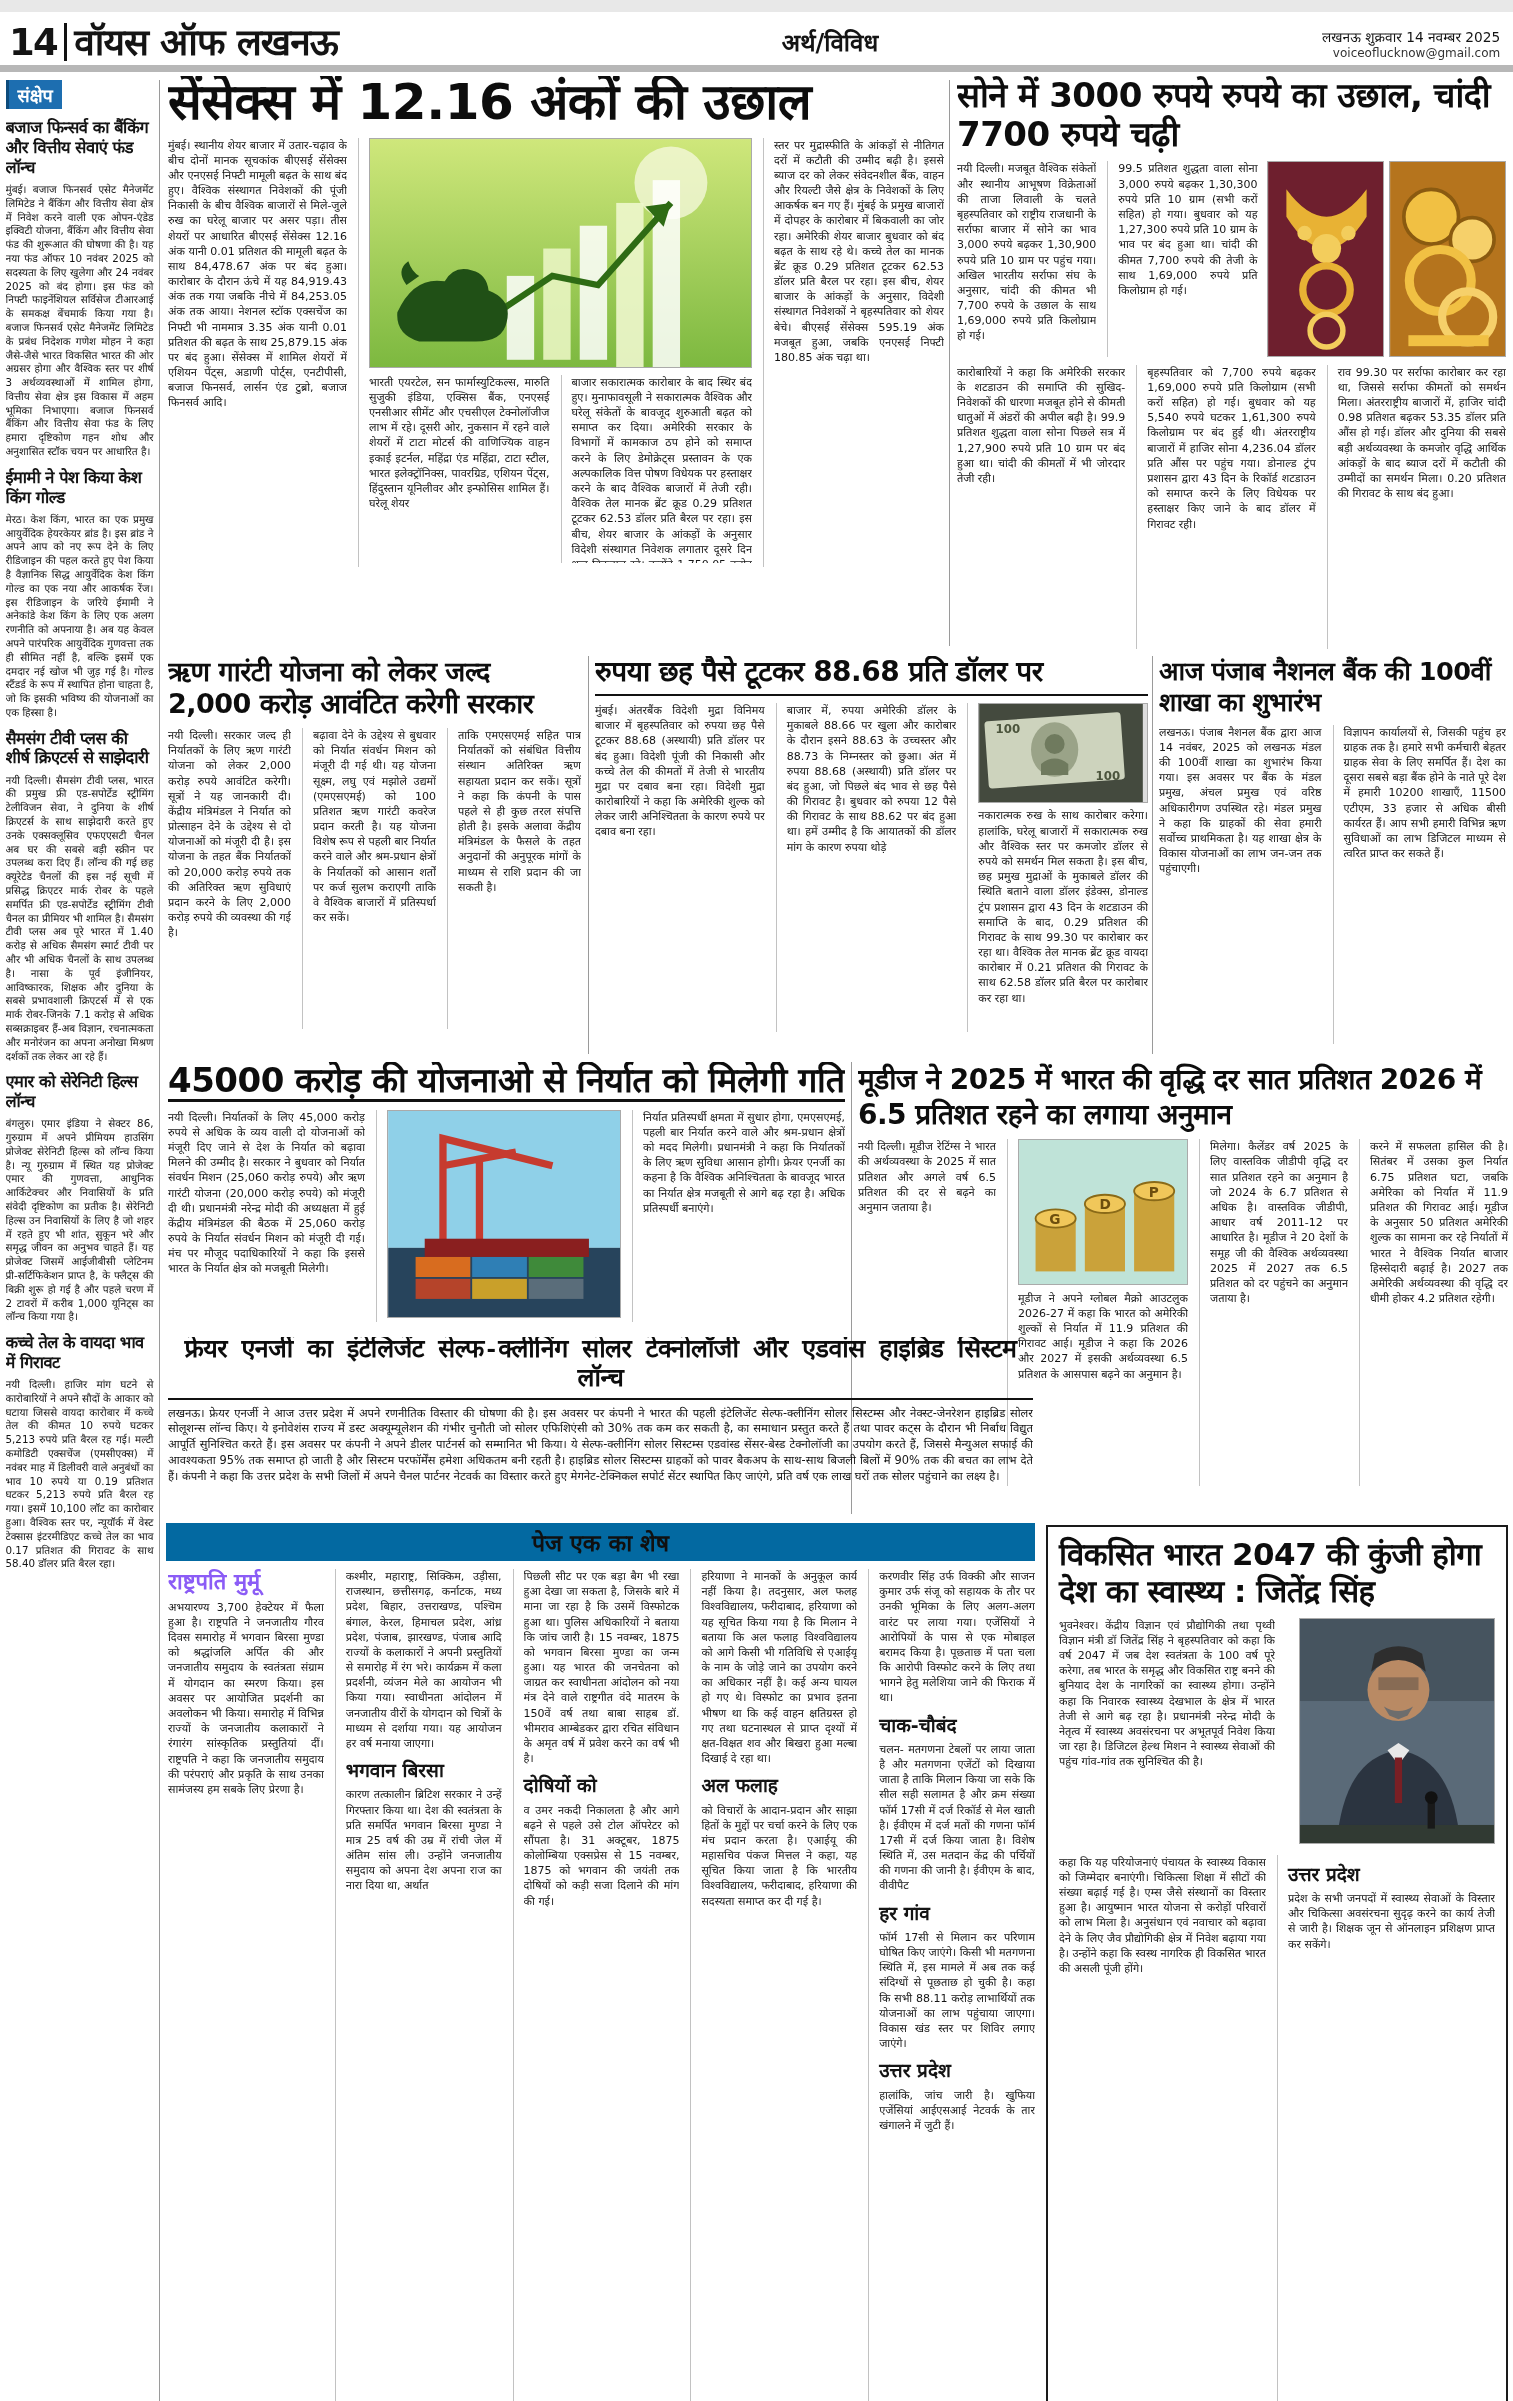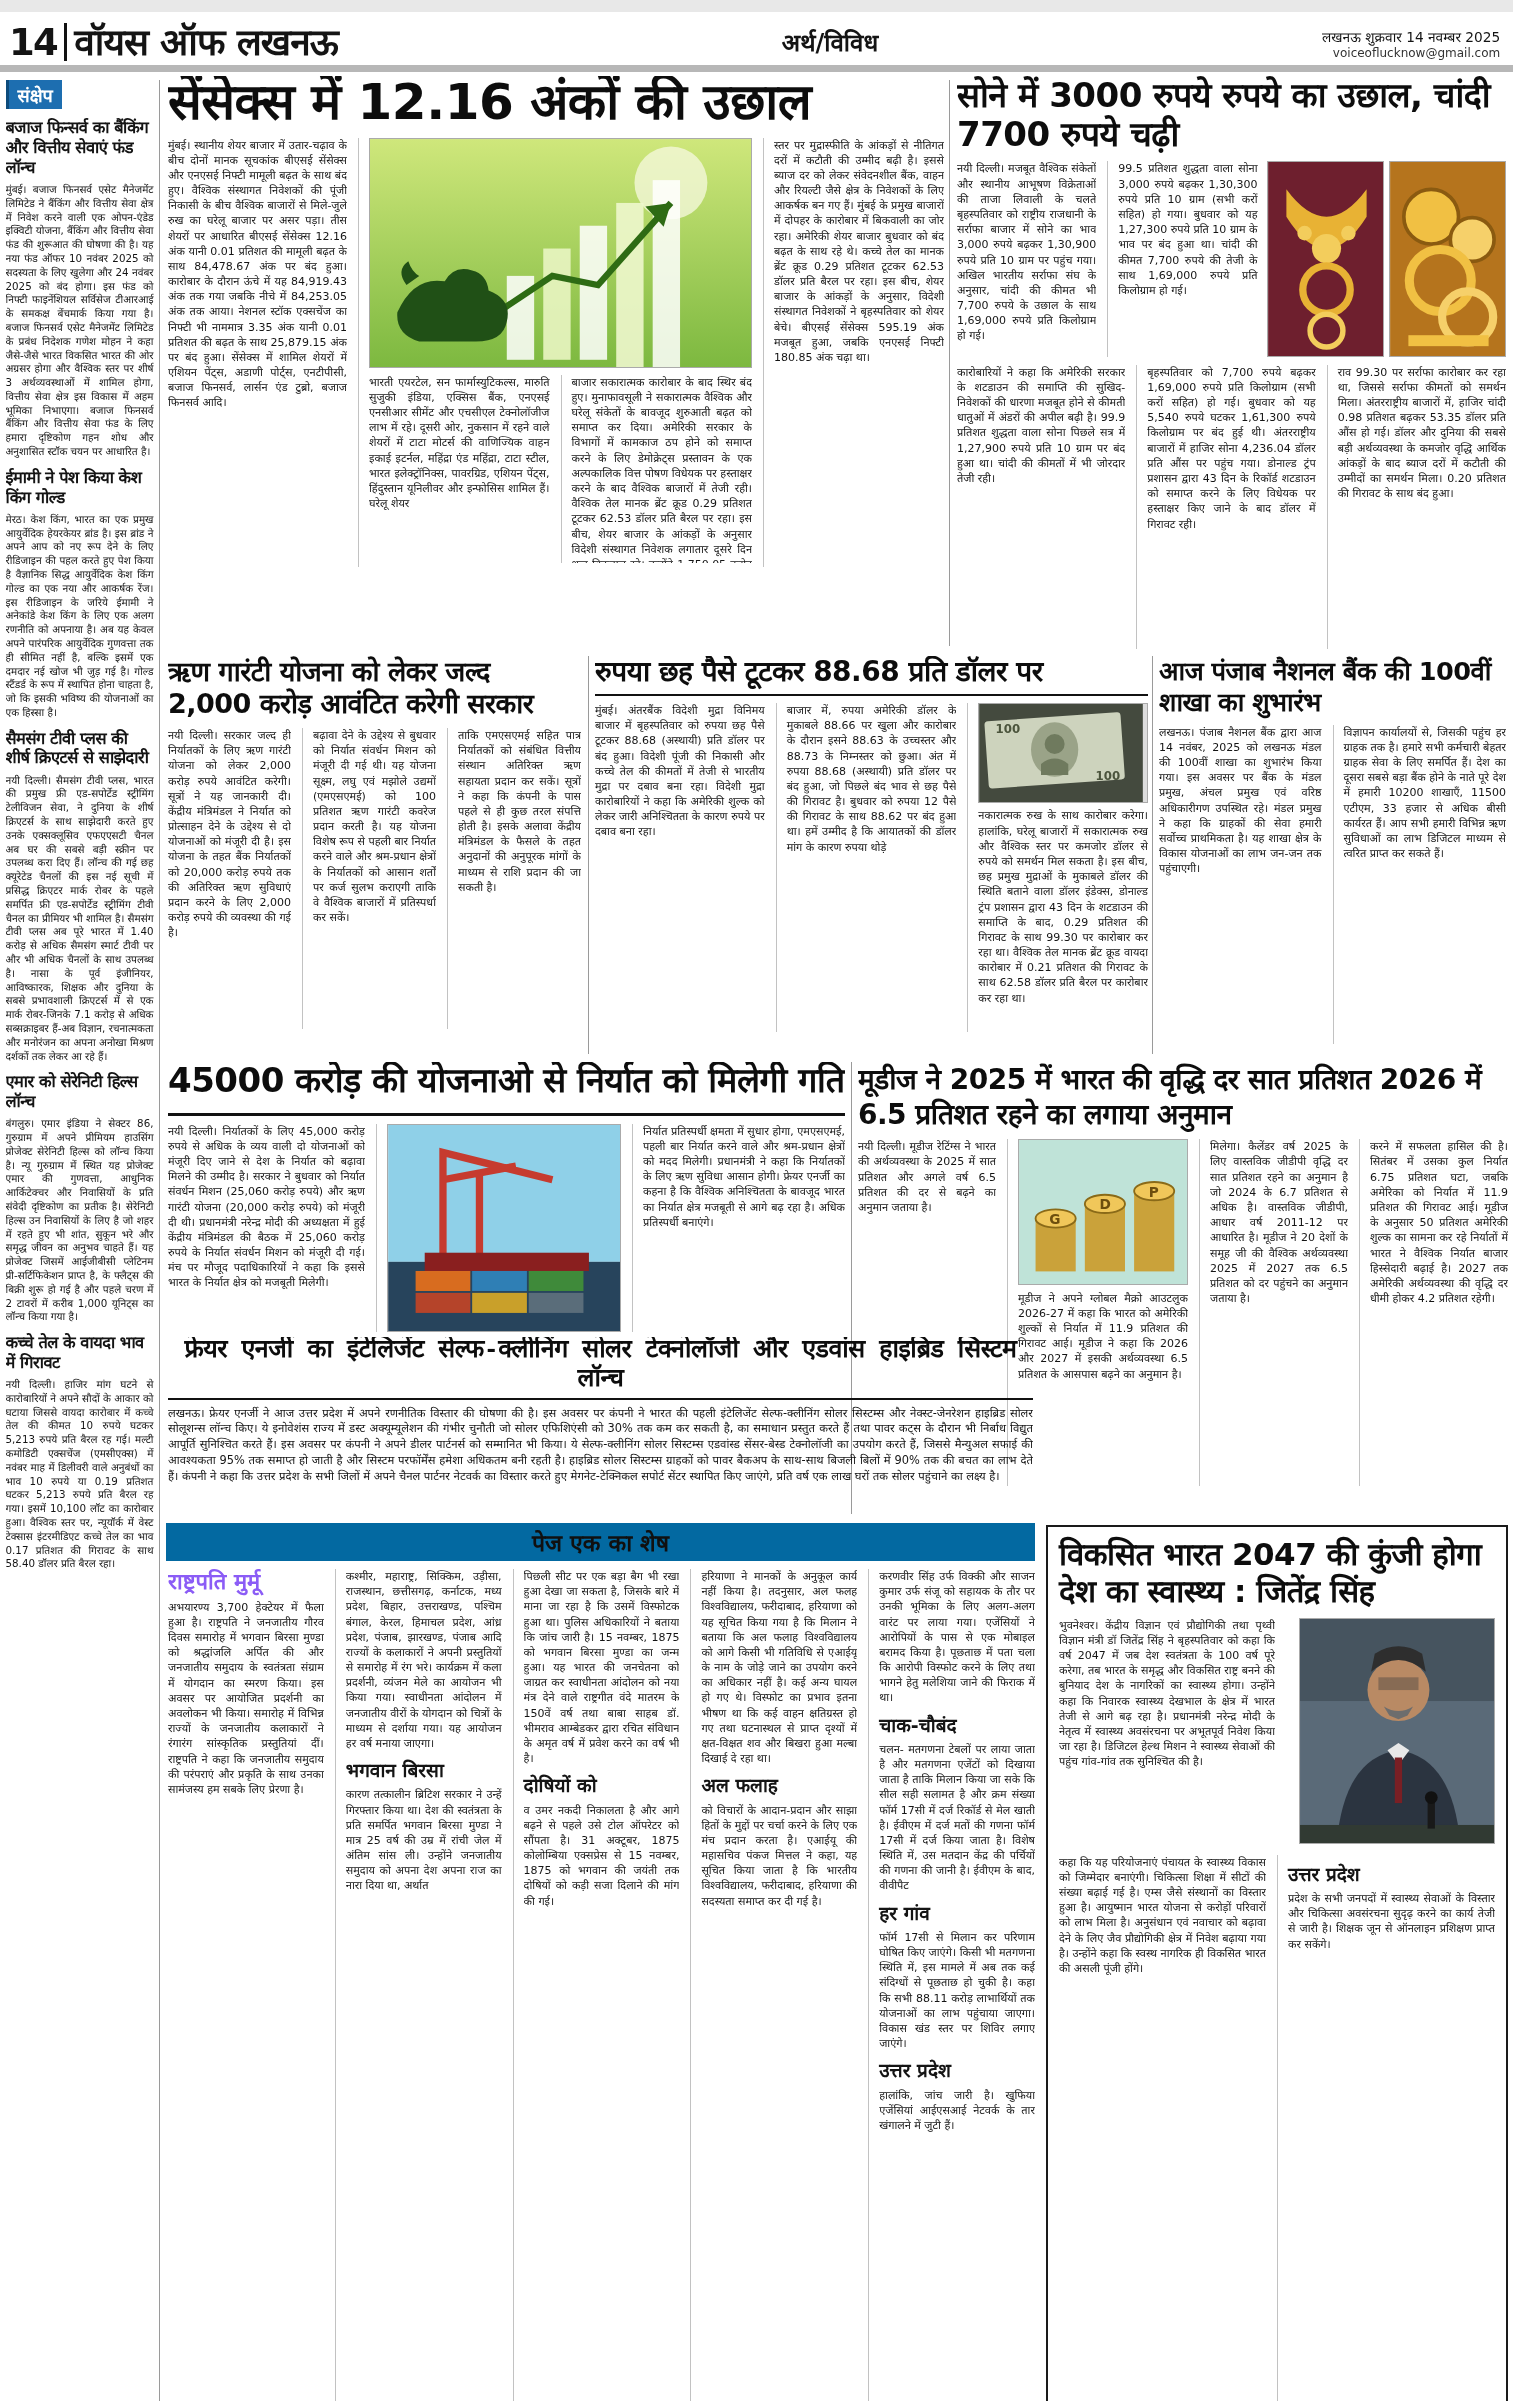--- a/index.html
+++ b/index.html
@@ -28,21 +28,21 @@
   .brief{margin-top:9px;}
   .brief h3{font-size:16.4px;line-height:1.2;margin:3.7px 0 5.5px 0;letter-spacing:-0.5px;}
   .brief p{margin:0;font-size:10.3px;line-height:1.34;text-align:justify;}
   
   .art{position:absolute;box-sizing:border-box;overflow:hidden;}
   #sensex-hl{font-size:50px;line-height:1.05;margin-bottom:9px;}
   #gold-hl{font-size:34px;line-height:1.15;margin-bottom:7.3px;}
   #loan-hl{font-size:27px;line-height:1.2;margin-bottom:7.3px;}
   #rupee-hl{font-size:28px;line-height:1.15;margin-bottom:7.3px;border-bottom:2.7px solid #111;padding-bottom:5.5px;}
   #pnb-hl{font-size:25.6px;line-height:1.2;margin-bottom:7.3px;}
-  #export-hl{font-size:34px;line-height:1.1;margin-bottom:7.3px;border-bottom:3.7px solid #111;padding-bottom:14px;display:inline-block;}
+  #export-hl{font-size:34px;line-height:1.1;margin-bottom:7.3px;border-bottom:3.7px solid #111;padding-bottom:0;display:inline-block;}
   #moodys-hl{font-size:28px;line-height:1.25;margin-bottom:7.3px;}
   #freyr-hl{font-size:25px;line-height:1.15;margin-bottom:5.5px;border-bottom:2.7px solid #111;padding-bottom:3.7px;text-align:center;font-family:Liberation Mono, monospace;}
   #band{position:absolute;left:166px;top:1511px;width:869px;height:38px;background:#0369a1;
         display:flex;align-items:center;justify-content:center;font-size:23px;font-weight:bold;color:#101010;}
   .subhead{font-size:19px;font-weight:bold;margin:9px 0 5.5px 0;line-height:1.15;}
   .subhead.red{color:#8b5cf6;font-size:22px;margin-top:0;}
   #vikasit{border:2.3px solid #1a1a1a;padding:9px 11px;}
   #vikasit-hl{font-size:31px;line-height:1.2;margin-bottom:7.3px;}
 </style>
 </head>

